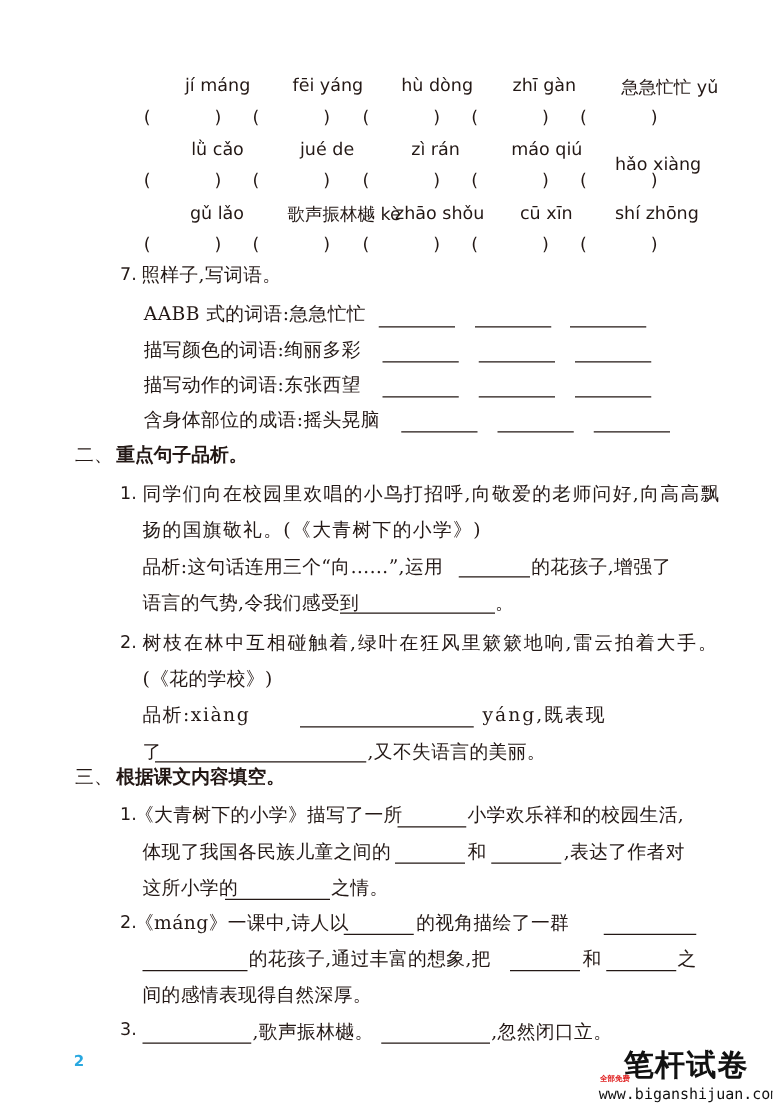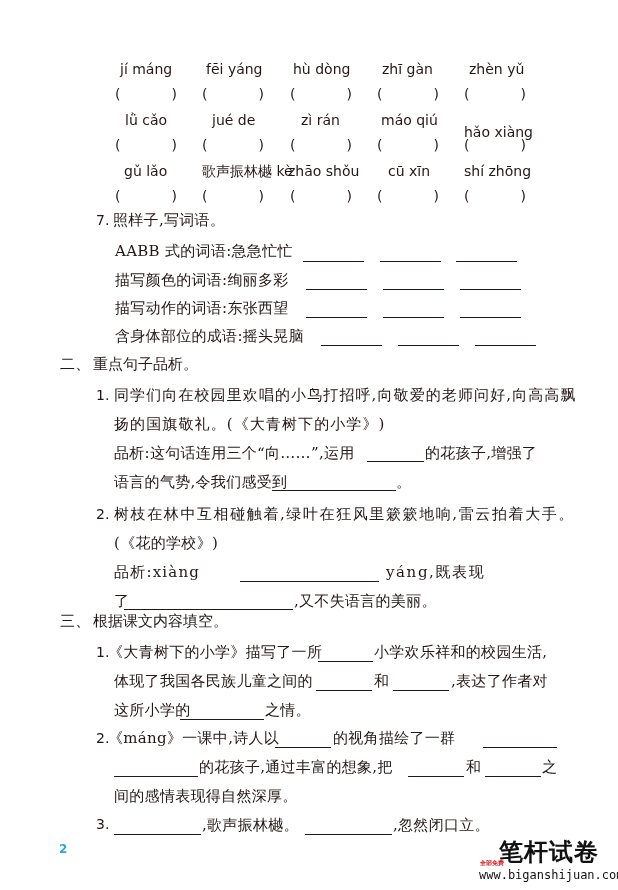--- a/index.html
+++ b/index.html
@@ -2,41 +2,41 @@
 <html><head>
 <meta charset="utf-8">
 <style>
   html, body { margin: 0; padding: 0; background: #ffffff; }
   body {
     width: 618px; height: 890px; position: relative; overflow: hidden;
     color: #231815;
     font-family: "DejaVu Serif", "Liberation Serif", serif;
   }
   .abs { position: absolute; white-space: nowrap; }
-  .pinyin { font-family: "DejaVu Sans", "Liberation Sans", sans-serif; font-size: 14px; color: #231815; }
+  .pinyin { font-family: "DejaVu Sans", "Liberation Sans", sans-serif; font-size: 14px; color: #231815; margin-left: 28px; }
   .paren { font-family: "DejaVu Sans", "Liberation Sans", sans-serif; font-size: 14px; color: #231815; width: 62px; display:flex; justify-content: space-between; }
   .cn { font-size: 15px; letter-spacing: 0.3px; }
-  .cnb { font-size: 15px; font-weight: normal; font-family: "DejaVu Sans", "Liberation Sans", sans-serif; }
+  .cnb { font-size: 15px; font-weight: bold; font-family: "DejaVu Sans", "Liberation Sans", sans-serif; }
   .num { font-family: "DejaVu Sans", "Liberation Sans", sans-serif; font-size: 14px; }
   .line { position: absolute; height: 0; border-top: 1.2px solid #231815; }
   .page-num { color: #29a8e0; font-family: "DejaVu Sans", "Liberation Sans", sans-serif; font-size: 12px; font-weight: bold; }
   .wm-title { font-family: "DejaVu Sans", "Liberation Sans", sans-serif; font-size: 24px; font-weight: bold; color: #111; letter-spacing: 1px; }
   .wm-url { font-family: "DejaVu Sans Mono", "Liberation Mono", monospace; font-size: 12px; color: #111; }
   .wm-free { font-family: "DejaVu Sans", "Liberation Sans", sans-serif; font-size: 6px; color: #e02020; font-weight: bold; }
 </style>
 </head>
 <body>
 
 <div>
 
   <div class="abs pinyin" style="left:120px;top:61px">jí máng</div>
   <div class="abs pinyin" style="left:206px;top:61px">fēi yáng</div>
   <div class="abs pinyin" style="left:293px;top:61px">hù dòng</div>
   <div class="abs pinyin" style="left:382px;top:61px">zhī gàn</div>
-  <div class="abs pinyin" style="left:469px;top:61px">zhèn yǔ</div>
+  <div class="abs pinyin" style="left:469px;top:61px">急急忙忙 yǔ</div>
 
   <div class="abs pinyin" style="left:125px;top:112px">lǜ cǎo</div>
   <div class="abs pinyin" style="left:212px;top:112px">jué de</div>
   <div class="abs pinyin" style="left:301px;top:112px">zì rán</div>
   <div class="abs pinyin" style="left:381px;top:112px">máo qiú</div>
   <div class="abs pinyin" style="left:464px;top:124px">hǎo xiàng</div>
 
   <div class="abs pinyin" style="left:124px;top:163px">gǔ lǎo</div>
   <div class="abs pinyin" style="left:202px;top:163px">歌声振林樾 kè</div>
   <div class="abs pinyin" style="left:288px;top:163px">zhāo shǒu</div>

